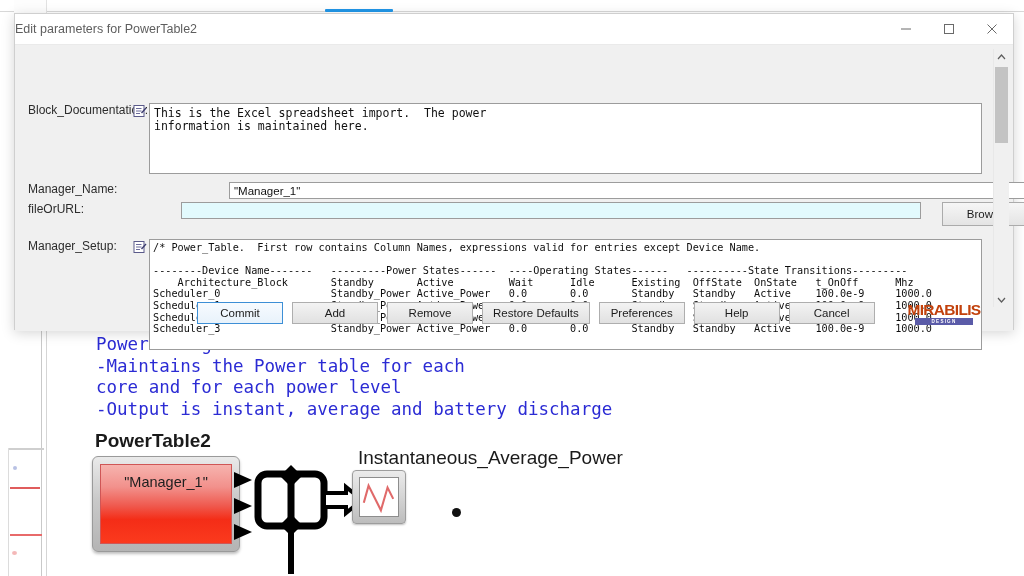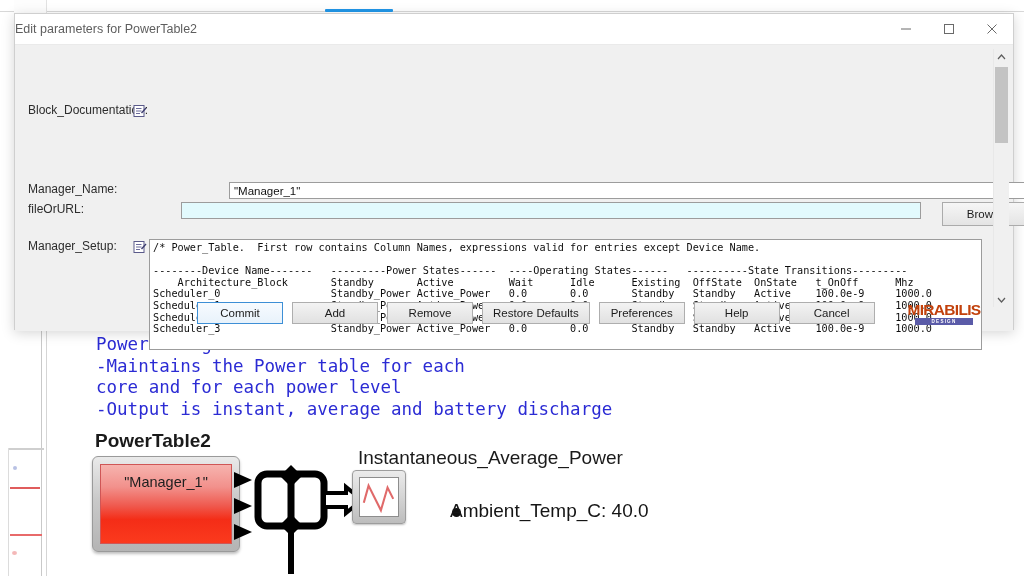--- a/index.html
+++ b/index.html
@@ -456,21 +456,20 @@
   <div class="scope-title">Instantaneous_Average_Power</div>
   <div class="scope-block">
     <div class="scope-inner">
       <svg width="100%" height="100%" viewBox="0 0 40 40" preserveAspectRatio="none">
         <polyline points="4,26 9,8 15,20 22,34 29,10 35,22" fill="none" stroke="#e06a6a" stroke-width="2.2"></polyline>
       </svg>
     </div>
   </div>
 
   <div class="ambient-bullet"></div>
-  <div class="ambient-text">Ambient_Temp_C: 40.0</div>
 </div>
 
 <div class="dialog">
 
   <div class="titlebar">
     <span class="titlebar-title">Edit parameters for PowerTable2</span>
     <span class="titlebar-spacer"></span>
     <span class="win-btn">
       <svg width="12" height="12" viewBox="0 0 12 12">
           <line x1="1" y1="6" x2="11" y2="6" stroke="#6a6a6a" stroke-width="1"></line>
@@ -495,20 +494,22 @@
       <span class="field-label">Block_Documentation:</span>
       <span class="edit-icon">
         <svg width="14" height="14" viewBox="0 0 14 14">
           <rect x="1" y="1.5" width="10" height="11" fill="#ffffff" stroke="#5a5a8a" stroke-width="1"></rect>
           <line x1="3" y1="4.5" x2="8.5" y2="4.5" stroke="#6a6a9a" stroke-width="1"></line>
           <line x1="3" y1="7" x2="8.5" y2="7" stroke="#6a6a9a" stroke-width="1"></line>
           <line x1="3" y1="9.5" x2="7" y2="9.5" stroke="#6a6a9a" stroke-width="1"></line>
           <path d="M8,8.5 L12.5,3.5 L13.5,4.6 L9,9.6 Z" fill="#3b3b6e"></path>
         </svg>
       </span>
+      <div class="doc-area">This is the Excel spreadsheet import.  The power
+information is maintained here.</div>
     </div>
 
     <div class="field-row" style="left:0px; top:137px;gap:40px;">
       <span class="field-label">Manager_Name:</span>
       <span class="edit-icon" style="visibility:hidden"></span>
       <div class="text-input">"Manager_1"</div>
     </div>
 
     <div class="field-row" style="left:0px; top:157px;gap:16px;">
       <span class="field-label">fileOrURL:</span>

